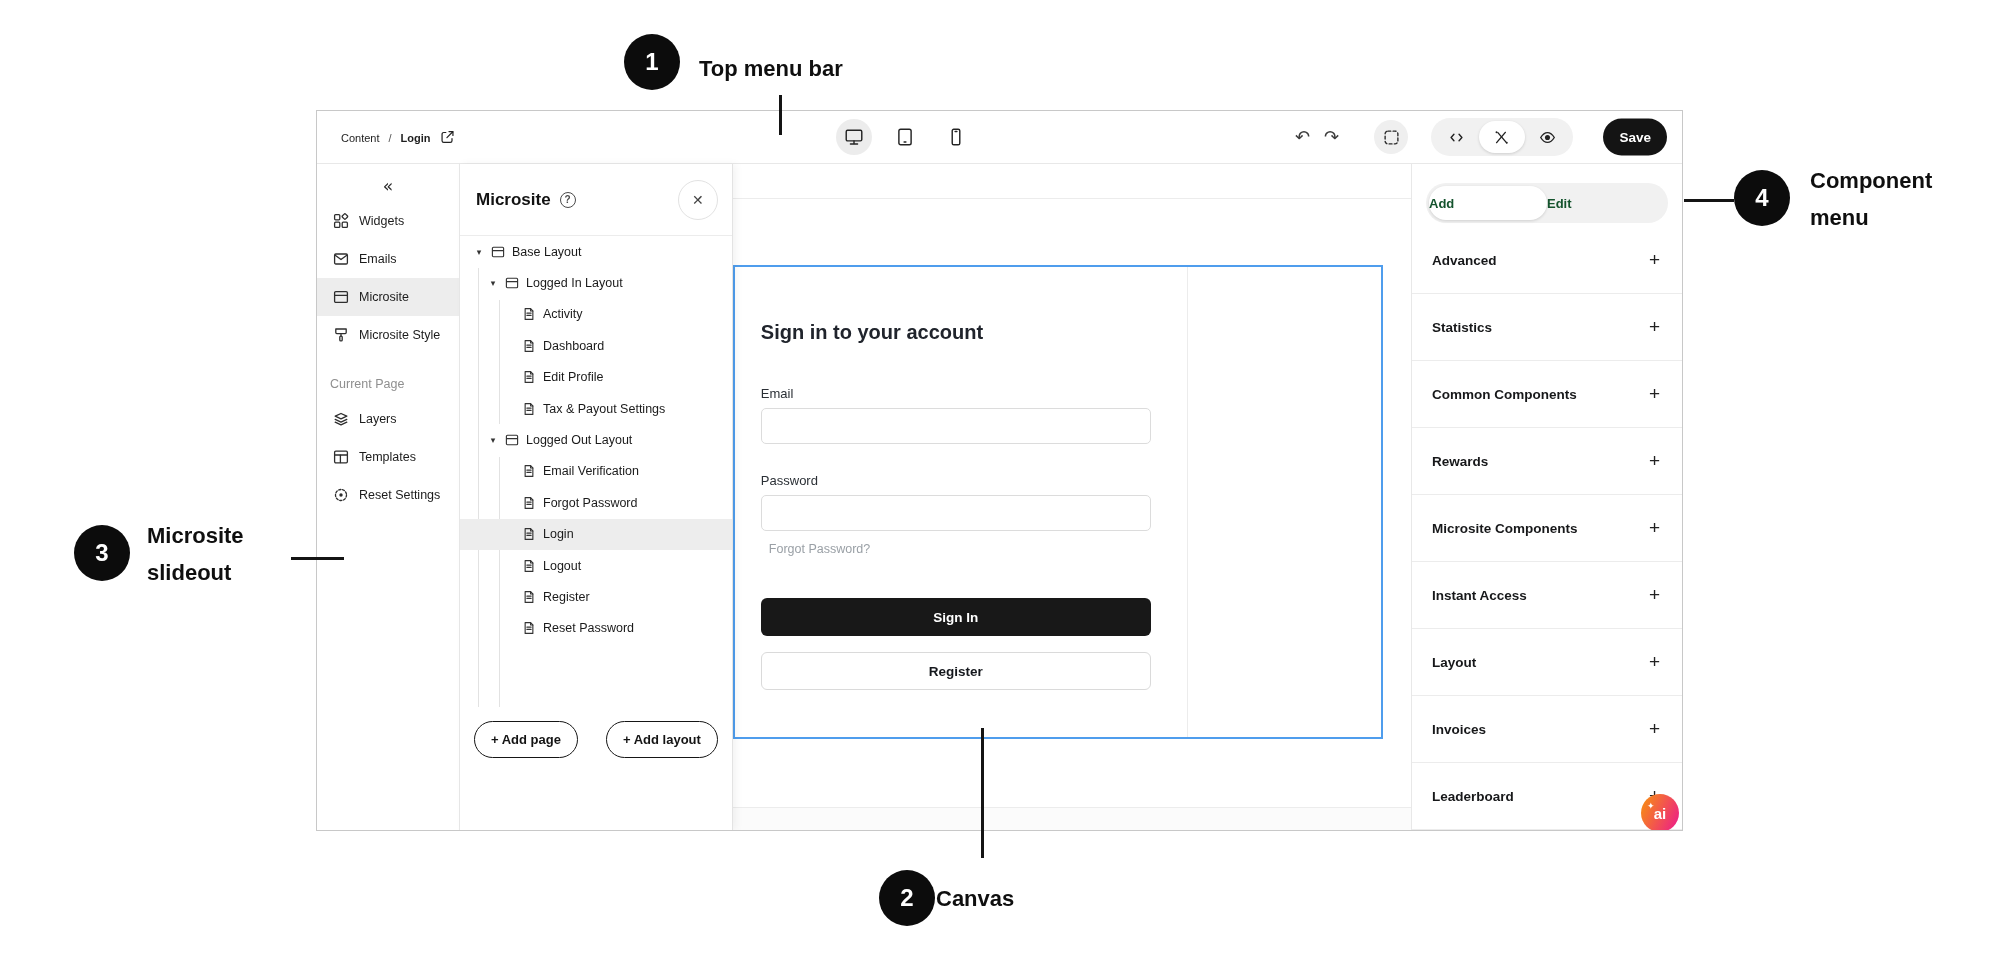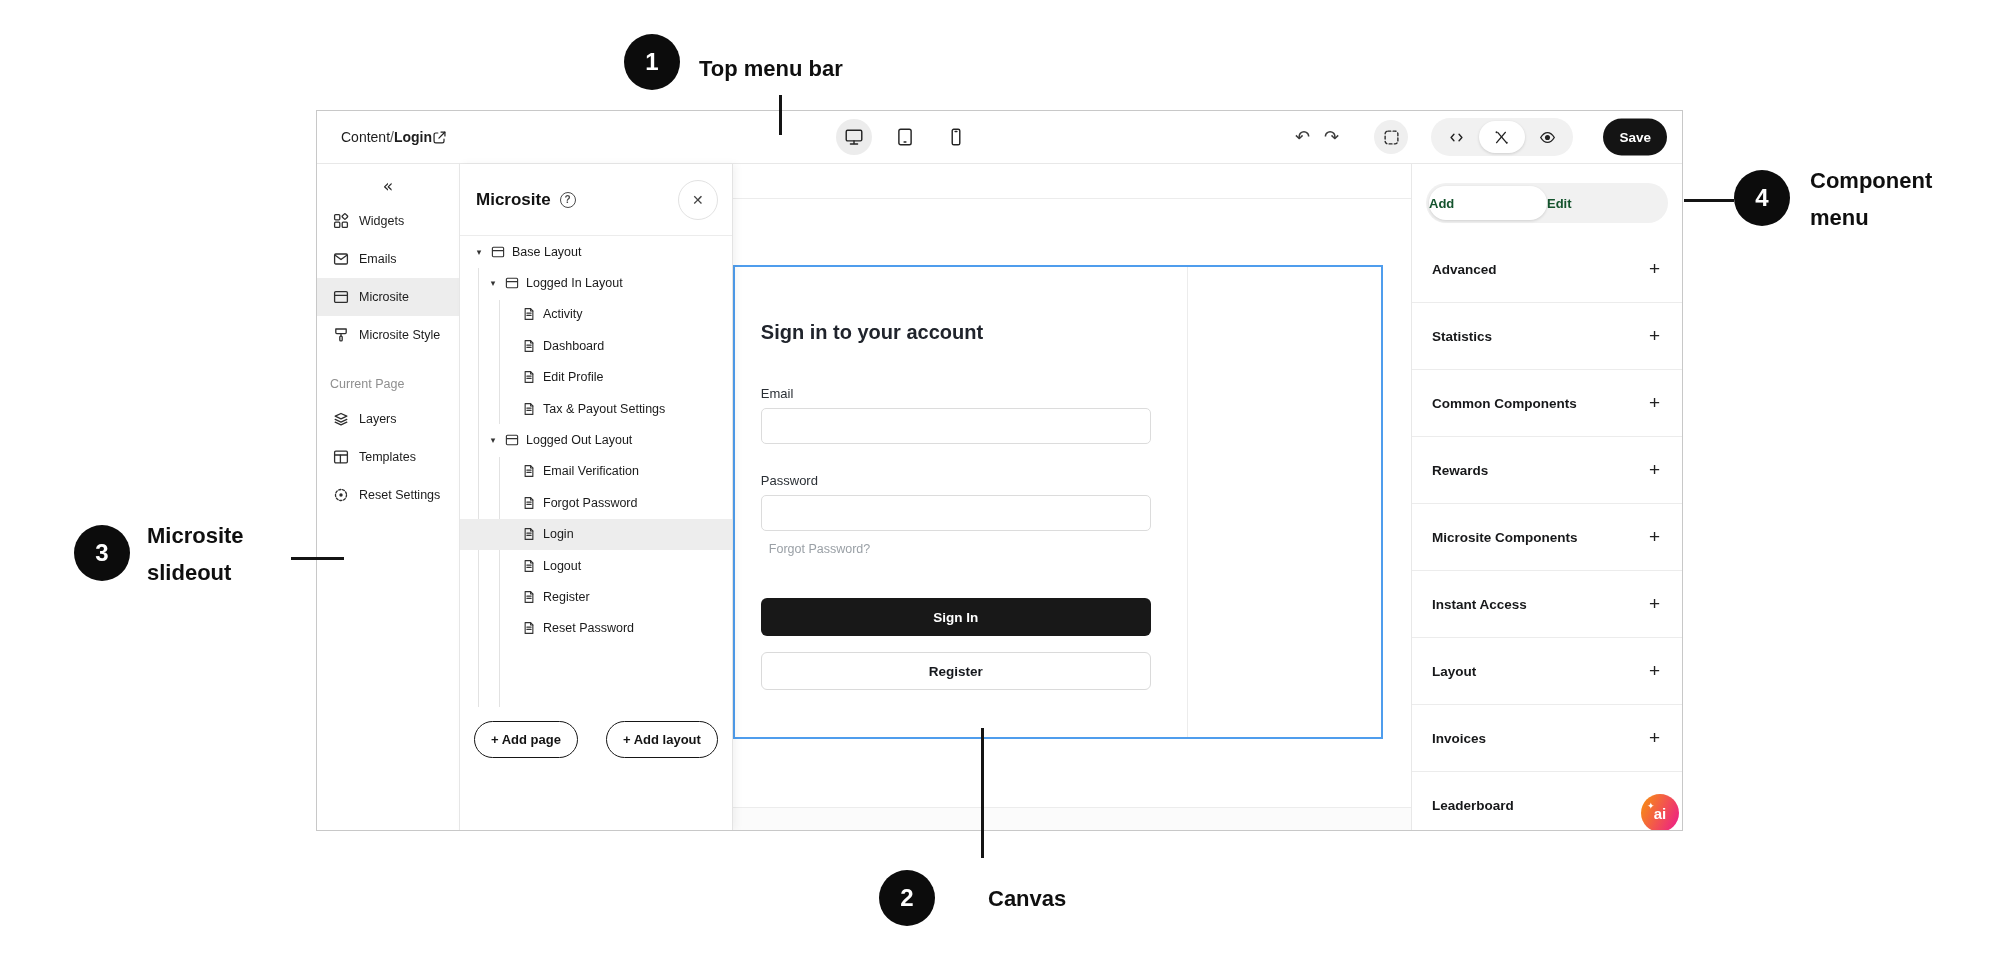--- a/index.html
+++ b/index.html
@@ -17,21 +17,21 @@
     display:flex;align-items:center;justify-content:center;font-size:24px;font-weight:700;z-index:20}
   .ann-label{position:absolute;font-size:22px;font-weight:700;color:#0f0f0f;line-height:37px;z-index:20}
   .ann-line{position:absolute;background:#141414;z-index:15}
 
   
   .window{position:absolute;left:316px;top:110px;width:1367px;height:721px;background:#fff;
     border:1px solid #c8c8c8;display:flex;flex-direction:column;overflow:hidden}
 
   
   .topbar{position:relative;flex:0 0 53px;border-bottom:1px solid var(--border)}
-  .breadcrumb{position:absolute;left:24px;top:50%;transform:translateY(-50%);display:flex;align-items:flex-end;font-size:14px}
+  .breadcrumb{position:absolute;left:24px;top:50%;transform:translateY(-50%);display:flex;align-items:center;gap:9px;font-size:11px}
   .breadcrumb .page{font-weight:700}
   .breadcrumb .sep{color:#555}
   .crumb-ext{width:15px;height:15px;color:#222}
   .device-group{position:absolute;left:519px;top:50%;transform:translateY(-50%);display:flex;align-items:center;gap:15px}
   .device{width:36px;height:36px;border-radius:50%;display:flex;align-items:center;justify-content:center;color:#242424}
   .device.active{background:#ececec}
   .device svg{width:20px;height:20px}
   .history{position:absolute;left:978px;top:50%;transform:translateY(-50%);display:flex;gap:14px;font-size:18px;color:#3c3c3c}
   .hist-btn{cursor:default;line-height:1}
   .frame-btn{position:absolute;left:1057px;top:50%;transform:translateY(-50%);width:34px;height:34px;border-radius:50%;
@@ -96,41 +96,41 @@
   .btn-signin{position:absolute;left:26px;top:331px;width:390px;height:38px;background:#181818;color:#fff;border:none;
     border-radius:6px;font-size:13.5px;font-weight:600;font-family:inherit}
   .btn-register{position:absolute;left:26px;top:385px;width:390px;height:38px;background:#fff;color:#15181d;
     border:1px solid #dadada;border-radius:6px;font-size:13.5px;font-weight:600;font-family:inherit}
 
   
   .panel{flex:0 0 271px;border-left:1px solid var(--border);position:relative;background:#fff;padding:19px 14px 0;overflow:hidden}
   .tabs{height:40px;background:#f1f1f1;border-radius:20px;display:flex;padding:3px}
   .tab{flex:1;display:flex;align-items:center;justify-content:flex-start;font-size:13px;font-weight:600;color:#14532d;border-radius:17px}
   .tab.active{background:#fff;box-shadow:0 1px 3px rgba(0,0,0,.14)}
-  .sections{margin:13px -14px}
+  .sections{margin:4px -14px}
   .section-row{height:67px;display:flex;align-items:center;justify-content:space-between;
     padding:0 22px 0 20px;border-bottom:1px solid var(--line)}
   .section-label{font-size:13.5px;font-weight:700;color:#17181a}
   .section-plus{font-size:19px;font-weight:400;color:#222}
   .ai-badge{position:absolute;left:229px;top:630px;width:38px;height:38px;border-radius:50%;
     background:linear-gradient(115deg,var(--ai-a) 15%,var(--ai-b) 85%);display:flex;align-items:center;justify-content:center;
     color:#fff;font-size:15px;font-weight:700;z-index:5}
   .ai-badge .spark{position:absolute;left:6px;top:7px;font-size:9px;font-weight:400}
 </style>
 </head>
 <body>
 
 <div class="stage">
 
   <div class="ann-circle" style="left:624px;top:34px">1</div>
   <div class="ann-label" style="left:699px;top:50px">Top menu bar</div>
   <div class="ann-line" style="left:779px;top:95px;width:3px;height:40px"></div>
 
   <div class="ann-circle" style="left:879px;top:870px">2</div>
-  <div class="ann-label" style="left:988px;top:880px">Canvas</div>
+  <div class="ann-label" style="left:936px;top:880px">Canvas</div>
   <div class="ann-line" style="left:981px;top:728px;width:3px;height:130px"></div>
 
   <div class="ann-circle" style="left:74px;top:525px">3</div>
   <div class="ann-label" style="left:147px;top:517px;width:122px">Microsite slideout</div>
   <div class="ann-line" style="left:291px;top:557px;width:53px;height:3px"></div>
 
   <div class="ann-circle" style="left:1734px;top:170px">4</div>
   <div class="ann-label" style="left:1810px;top:162px;width:150px">Component menu</div>
   <div class="ann-line" style="left:1684px;top:199px;width:50px;height:3px"></div>
 

